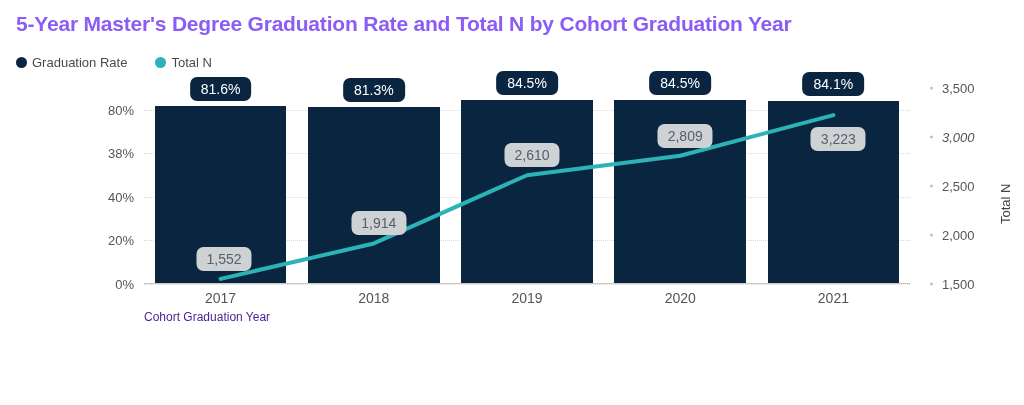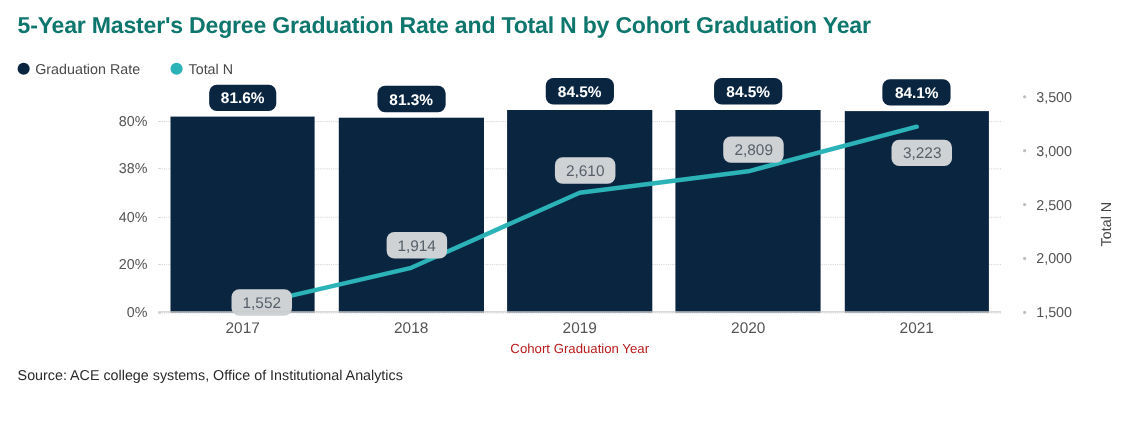--- a/index.html
+++ b/index.html
@@ -3,21 +3,21 @@
 <meta charset="utf-8">
 <style>
   html,body{margin:0;padding:0;}
   body{
     width:1024px;height:405px;background:#ffffff;
     font-family:"Liberation Sans", sans-serif;
     color:#222222;overflow:hidden;position:relative;
   }
   .chart-title{
     position:absolute;left:16px;top:12px;
-    font-size:21px;font-weight:bold;color:#0f766e;
+    font-size:21px;font-weight:bold;color:#8b5cf6;
     letter-spacing:-0.2px;white-space:nowrap;text-align:center;
   }
   .legend{
     position:absolute;left:16px;top:55px;
     display:flex;align-items:center;gap:28px;
   }
   .legend-item{display:flex;align-items:center;gap:5px;}
   .legend-dot{width:11px;height:11px;border-radius:50%;display:block;}
   .legend-label{font-size:13px;color:#4a4a4a;}
 
@@ -62,28 +62,28 @@
     transform:rotate(-90deg);transform-origin:left top;
     font-size:13px;color:#444;white-space:nowrap;
   }
   .x-labels{
     position:absolute;left:144px;top:290px;width:766px;
     display:flex;
   }
   .x-labels span{flex:1;text-align:center;font-size:14px;color:#555;}
   .axis-title-x{
     position:absolute;left:144px;top:310px;width:766px;
-    text-align:center;font-size:12px;color:#b91c1c;
+    text-align:left;font-size:12px;color:#4c1d95;
   }
 
   
   .pct-badge{
     position:absolute;transform:translate(-50%,-50%);
     background:#0a2540;color:#ffffff;
-    font-size:14px;font-weight:bold;
+    font-size:14px;font-weight:normal;
     padding:4px 11px;border-radius:7px;white-space:nowrap;
   }
   .n-pill{
     position:absolute;transform:translate(-50%,-50%);
     background:#cfd2d4;color:#57606a;
     font-size:14px;padding:4px 10px;border-radius:7px;white-space:nowrap;
   }
 
   
   .footnotes{
@@ -115,21 +115,21 @@
     <span style="top: 65.3333px;">38%</span>
     <span style="top: 21.7778px;">80%</span>
   </div>
 <div class="y-right-labels">
     <span style="top: 196px; left: 14px;">1,500</span>
     <div class="right-tick" style="top: 196px; left: 2px;"></div>
     <span style="top: 147px; left: 14px;">2,000</span>
     <div class="right-tick" style="top: 147px; left: 2px;"></div>
     <span style="top: 98px; left: 14px;">2,500</span>
     <div class="right-tick" style="top: 98px; left: 2px;"></div>
-    <span style="top: 49px; left: 14px;">3,000</span>
+    <span style="top: 49px; left: 14px; font-style: italic;">3,000</span>
     <div class="right-tick" style="top: 49px; left: 2px;"></div>
     <span style="top: 0px; left: 14px;">3,500</span>
     <div class="right-tick" style="top: 0px; left: 2px;"></div>
   </div>
 
 <div class="axis-title-right">Total N</div>
 
 <div class="plot-area">
   <div class="grid-layer">
       <div class="grid-line" style="top: 196px;"></div>
@@ -157,33 +157,32 @@
     </div>
   <div class="line-layer"><svg width="766" height="196" viewBox="0 0 766 196">
         <polyline points="76.6,190.904 229.79999999999998,155.428 383,87.21999999999998 536.1999999999999,67.71800000000002 689.4,27.145999999999987" fill="none" stroke="#2bb3b8" stroke-width="4" stroke-linecap="round" stroke-linejoin="round"></polyline>
       </svg></div>
   <div class="labels-layer">
       <div class="pct-badge" style="left: 76.6px; top: 1.29333px;">81.6%</div>
       <div class="pct-badge" style="left: 229.8px; top: 1.94667px;">81.3%</div>
       <div class="pct-badge" style="left: 383px; top: -5.02222px;">84.5%</div>
       <div class="pct-badge" style="left: 536.2px; top: -5.02222px;">84.5%</div>
       <div class="pct-badge" style="left: 689.4px; top: -4.15111px;">84.1%</div>
-      <div class="n-pill" style="left: 94px; top: 170.904px; margin-top: 16px;">1,552</div>
+      <div class="n-pill" style="left: 80px; top: 170.904px;">1,552</div>
       <div class="n-pill" style="left: 234.8px; top: 135.428px;">1,914</div>
       <div class="n-pill" style="left: 388px; top: 67.22px;">2,610</div>
       <div class="n-pill" style="left: 541.2px; top: 47.718px;">2,809</div>
       <div class="n-pill" style="left: 694.4px; top: 7.146px; margin-top: 44px;">3,223</div>
     </div>
   <div class="axis-baseline"></div>
 </div>
 
 <div class="x-labels">
     <span>2017</span>
     <span>2018</span>
     <span>2019</span>
     <span>2020</span>
     <span>2021</span>
   </div>
 <div class="axis-title-x">Cohort Graduation Year</div>
 
 <div class="footnotes">
-  <div>Source: ACE college systems, Office of Institutional Analytics</div>
 </div>
 
 </body></html>

